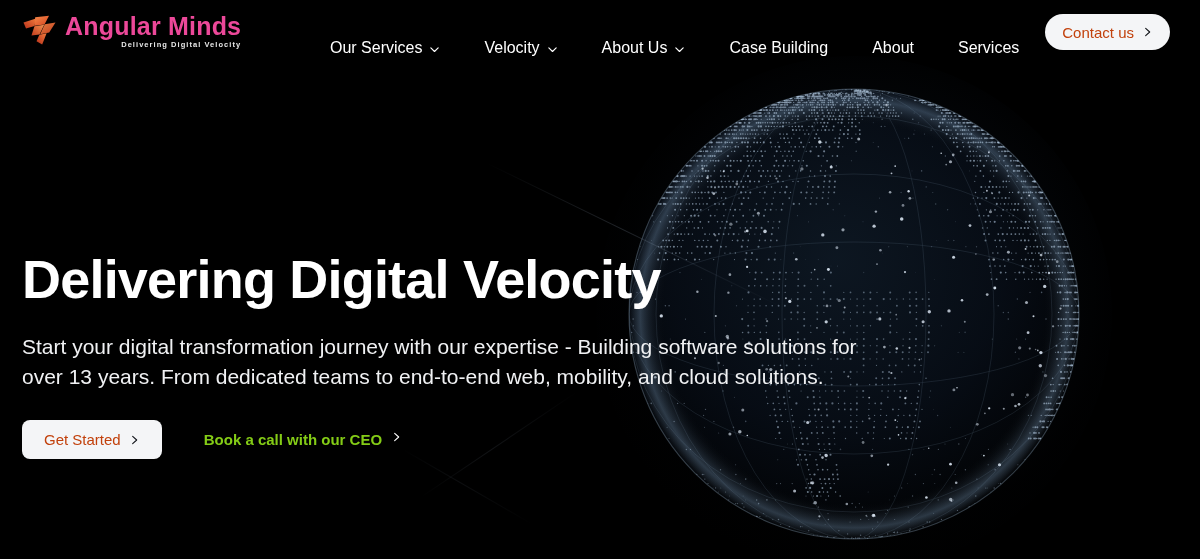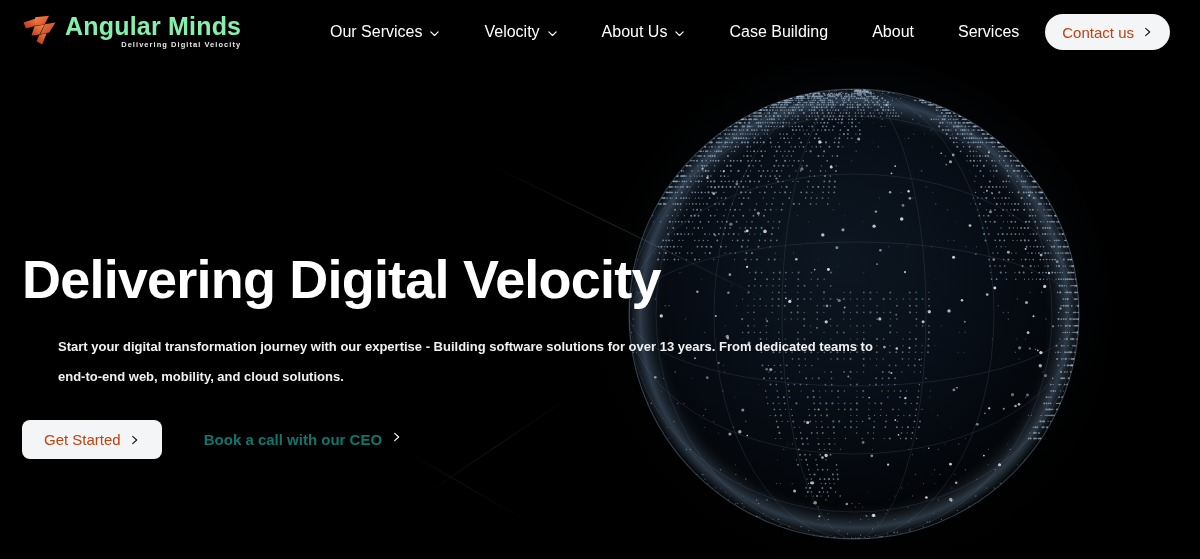--- a/index.html
+++ b/index.html
@@ -64,41 +64,41 @@
 
   #logo {
     position:absolute; left:22px; top:13px;
     display:flex; align-items:flex-start;
     text-decoration:none;
     height:38px;
   }
   #logo-mark { width:36px; height:32px; margin-right:7px; margin-top:1px; flex:none; }
   #logo-text { display:flex; flex-direction:column; justify-content:center; }
   #logo-title {
-    color:#86efac;
+    color:#ec4899;
     font-size:25px;
     font-weight:700;
     letter-spacing:0.2px;
     line-height:26px;
     white-space:nowrap;
   }
   #logo-tagline {
     color:#e8e8e8;
     font-size:7.5px;
     font-weight:700;
     letter-spacing:1.05px;
     line-height:10px;
     margin-top:1px;
     text-align:right;
     white-space:nowrap;
   }
 
   #nav {
     position:absolute;
-    left:330px; top:0; height:64px;
+    left:330px; top:16px; height:64px;
     display:flex; align-items:center;
     gap:0px;
   }
   .nav-item {
     display:flex; align-items:center;
     color:#ffffff;
     font-size:16px;
     font-weight:400;
     line-height:20px;
     text-decoration:none;
@@ -149,25 +149,24 @@
     font-size:54px;
     font-weight:700;
     letter-spacing:-0.8px;
     line-height:62px;
     white-space:nowrap;
   }
 
   #hero-sub {
     margin-top:22px;
     color:#f0f1f3;
-    font-size:13px;
-    font-weight:700;
+    font-size:21px;
+    font-weight:400;
     line-height:30px;
     max-width:858px;
-    margin-left:36px;
   }
 
   #hero-actions {
     margin-top:28px;
     display:flex; align-items:center;
     gap:42px;
   }
 
   #get-started-btn {
     height:39px;
@@ -182,21 +181,21 @@
     font-size:15px;
     font-weight:400;
     cursor:pointer;
     white-space:nowrap;
   }
   #get-started-btn .chev-right { width:11px; height:12px; flex:none; }
 
   #book-call-link {
     display:flex; align-items:flex-start;
     gap:9px;
-    color:#0f766e;
+    color:#84cc16;
     font-size:15px;
     font-weight:700;
     text-decoration:none;
     cursor:pointer;
     white-space:nowrap;
     background:none; border:none; padding:0;
     font-family:"Liberation Sans", sans-serif;
   }
   #book-call-link .chev-right { width:11px; height:12px; flex:none; }
 </style>

